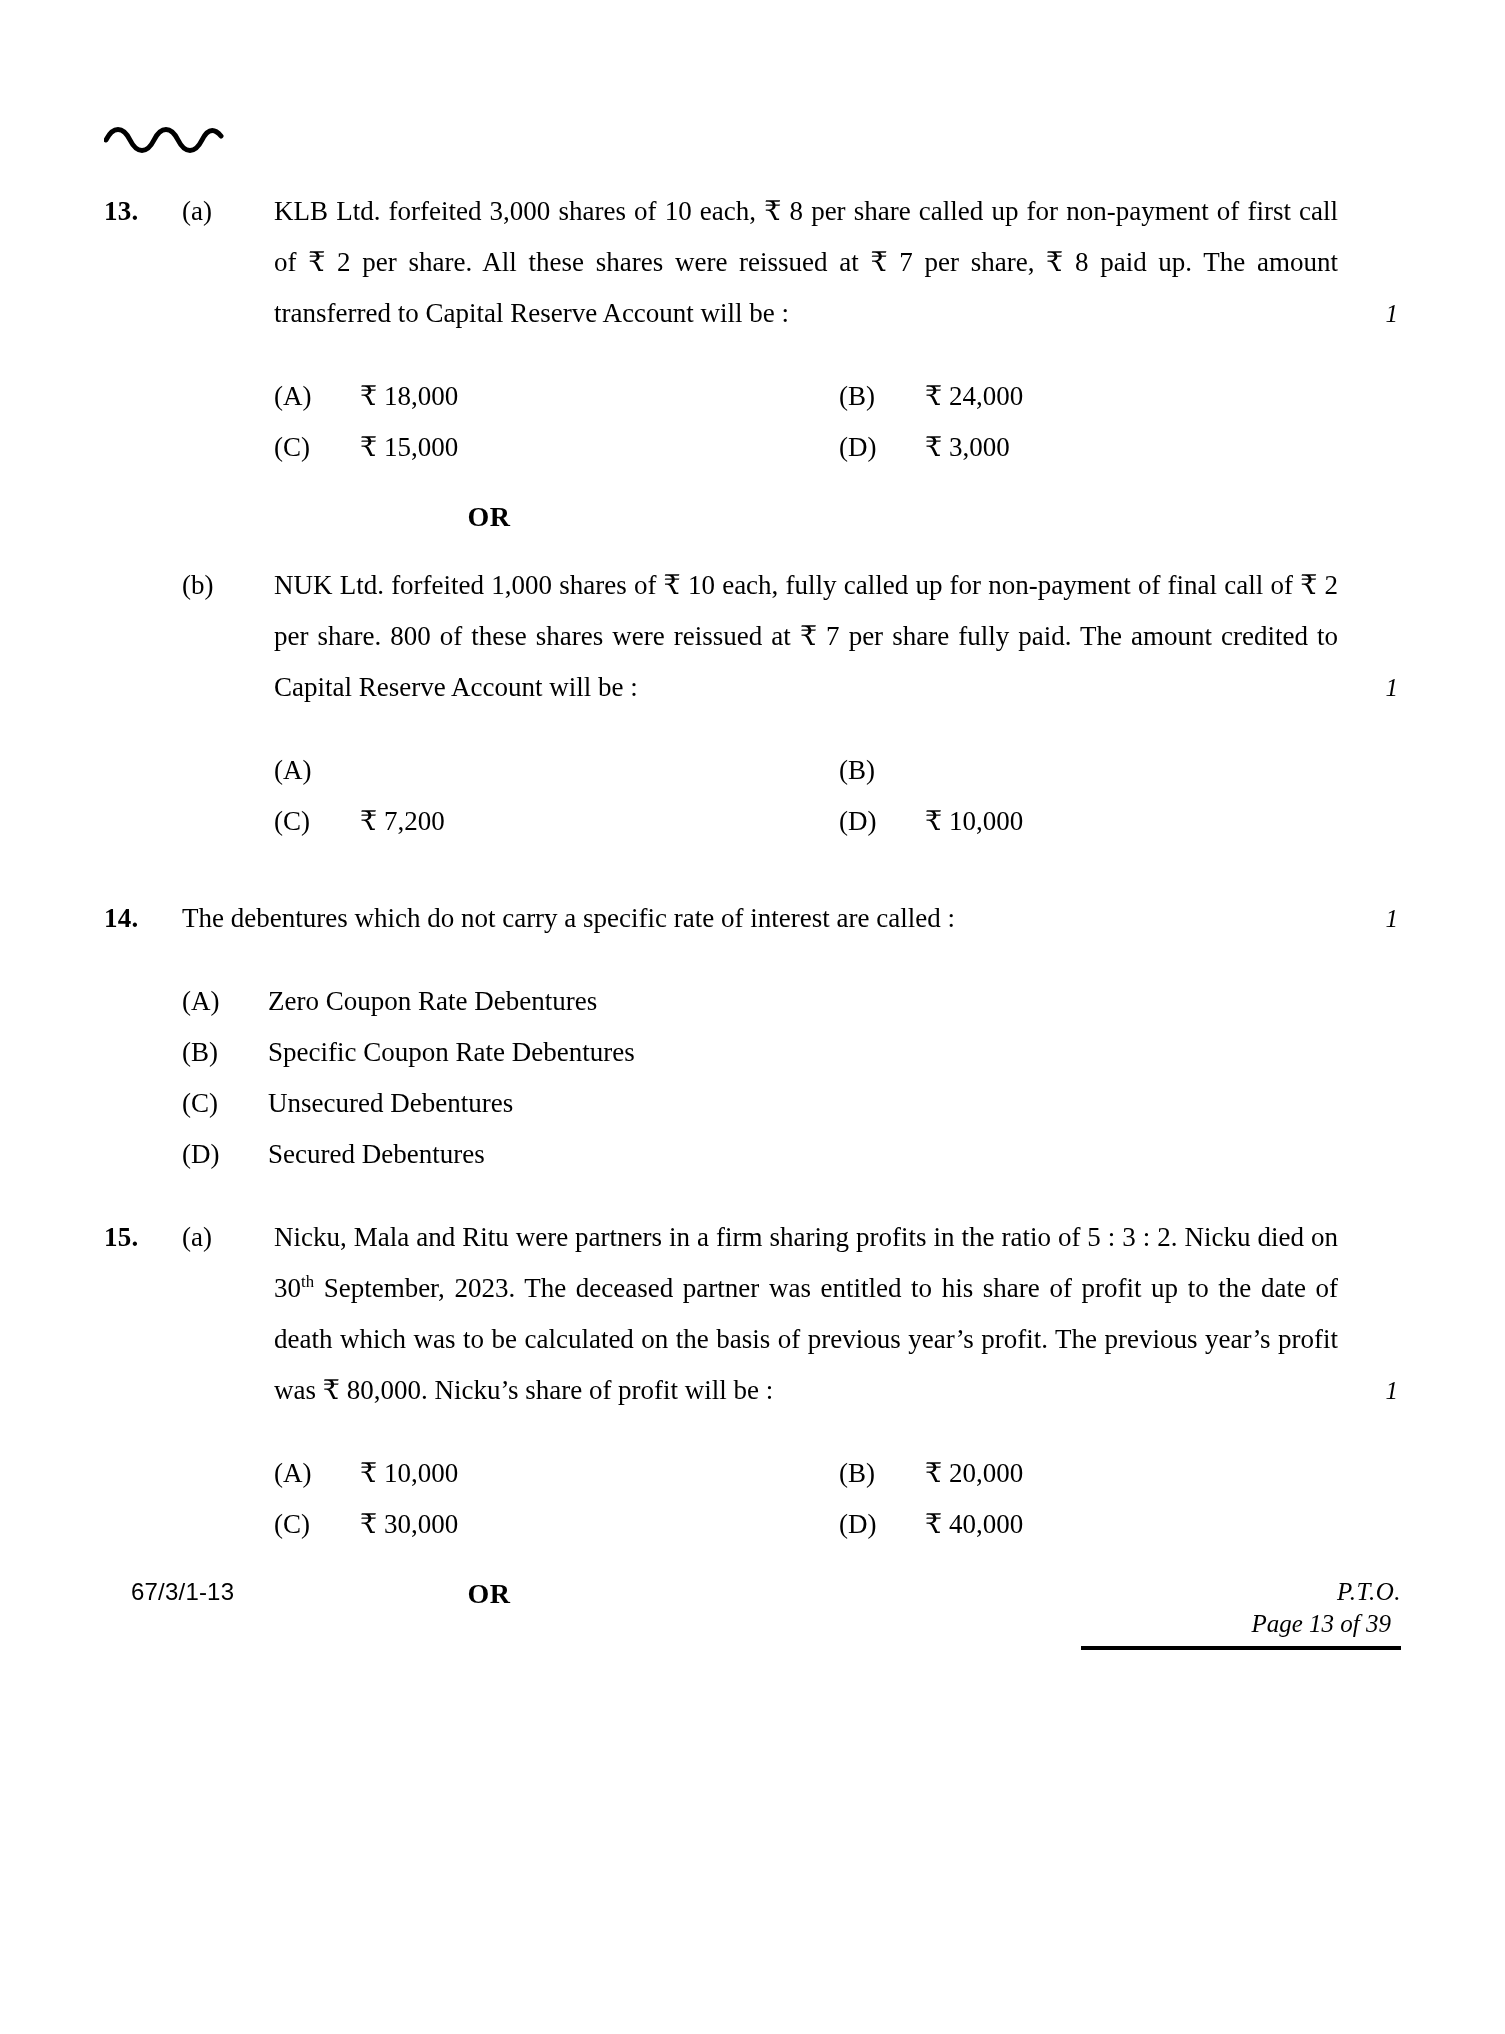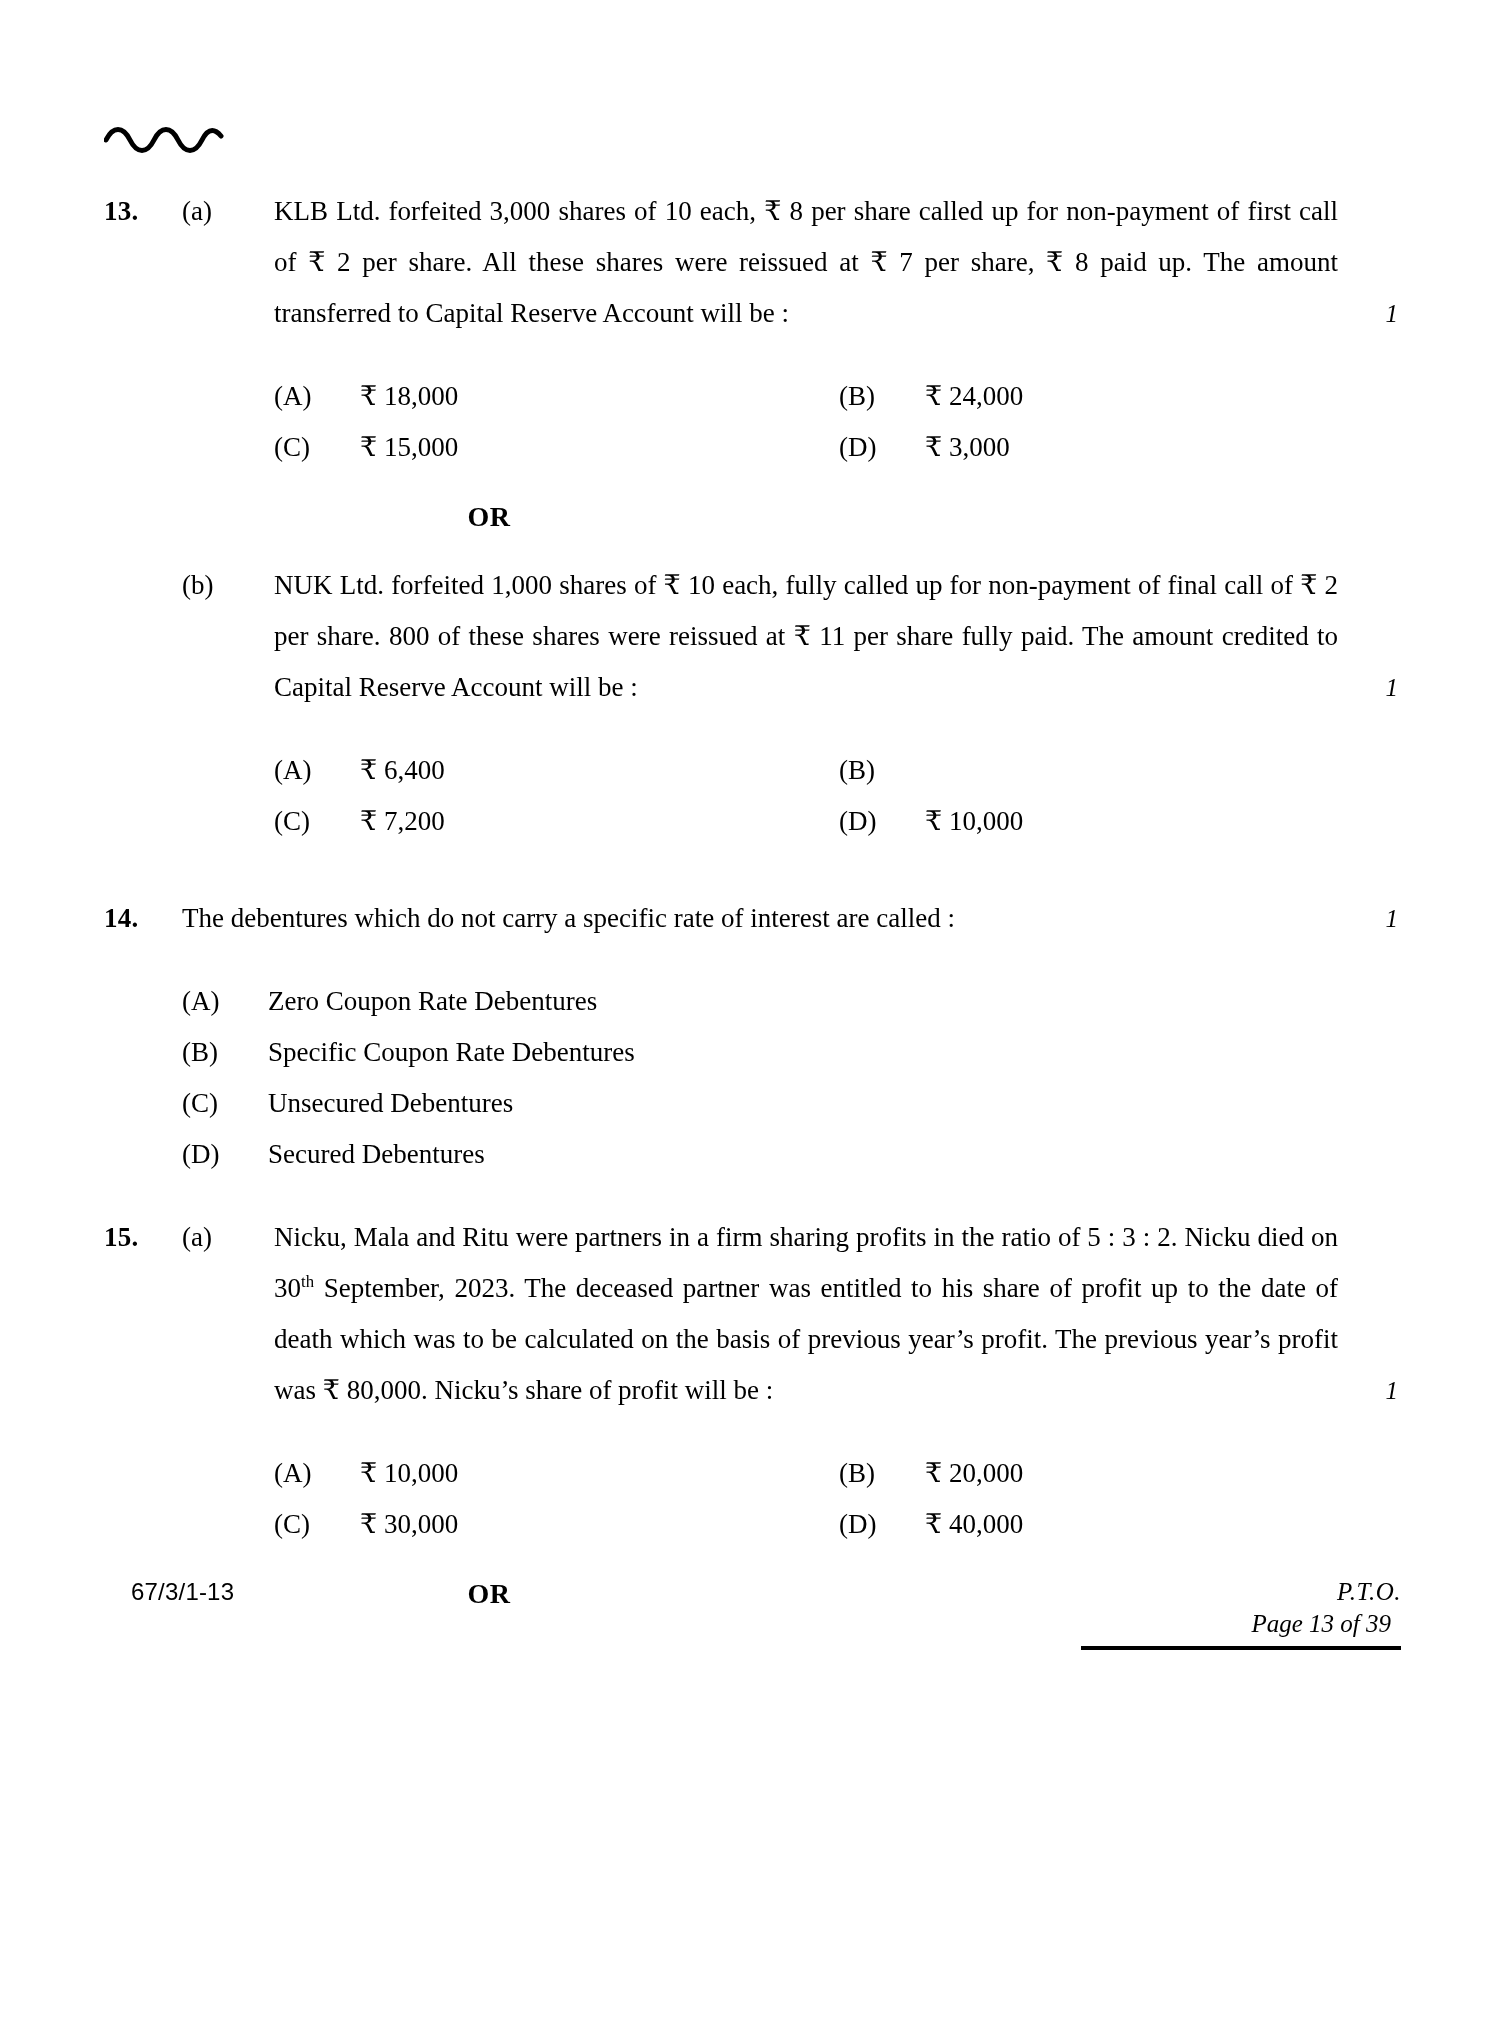--- a/index.html
+++ b/index.html
@@ -223,31 +223,30 @@
     <div class="gap-sm"></div>
 
     <div class="or">OR</div>
 
     <div class="gap-sm"></div>
 
     <div class="qrow">
       <div class="qnum"></div>
       <div class="qpart">(b)</div>
       <div class="qbody">
-        <p class="stem">NUK Ltd. forfeited 1,000 shares of ₹ 10 each, fully called up for non-payment of final call of ₹ 2 per share. 800 of these shares were reissued at ₹ 11 per share fully paid. The amount credited to Capital Reserve Account will be :</p>
+        <p class="stem">NUK Ltd. forfeited 1,000 shares of ₹ 10 each, fully called up for non-payment of final call of ₹ 2 per share. 800 of these shares were reissued at ₹ 7 per share fully paid. The amount credited to Capital Reserve Account will be :</p>
       </div>
       <div class="marks marks-bottom">1</div>
     </div>
 
     <div class="gap-sm"></div>
 
     <div class="options indent-part">
       <div class="opt">
         <span class="opt-key">(A)</span>
-        <span class="opt-val">₹ 6,400</span>
       </div>
       <div class="opt">
         <span class="opt-key">(B)</span>
       </div>
       <div class="opt">
         <span class="opt-key">(C)</span>
         <span class="opt-val">₹ 7,200</span>
       </div>
       <div class="opt">
         <span class="opt-key">(D)</span>

